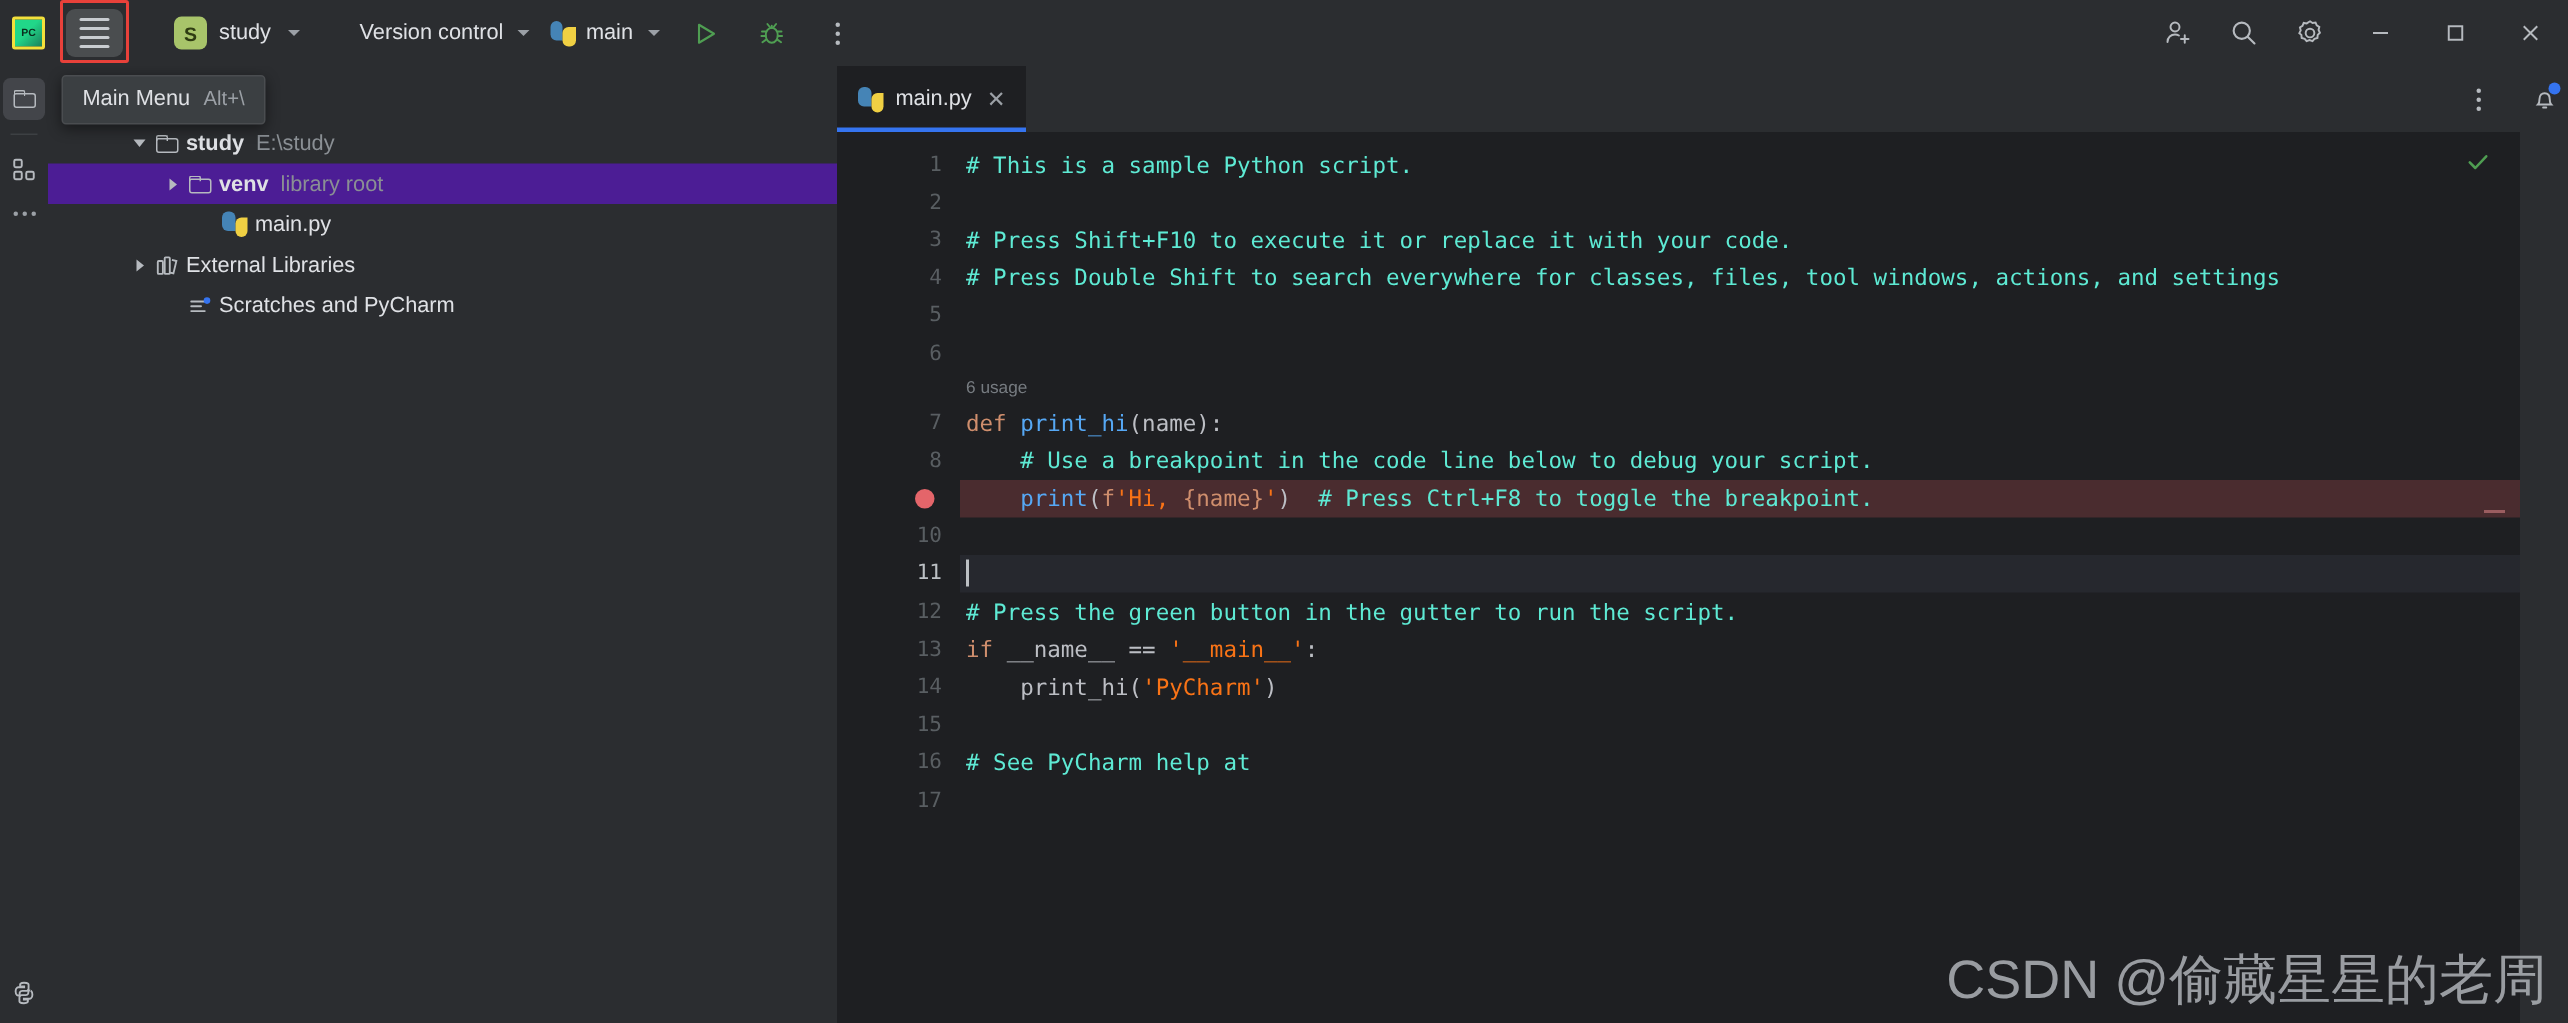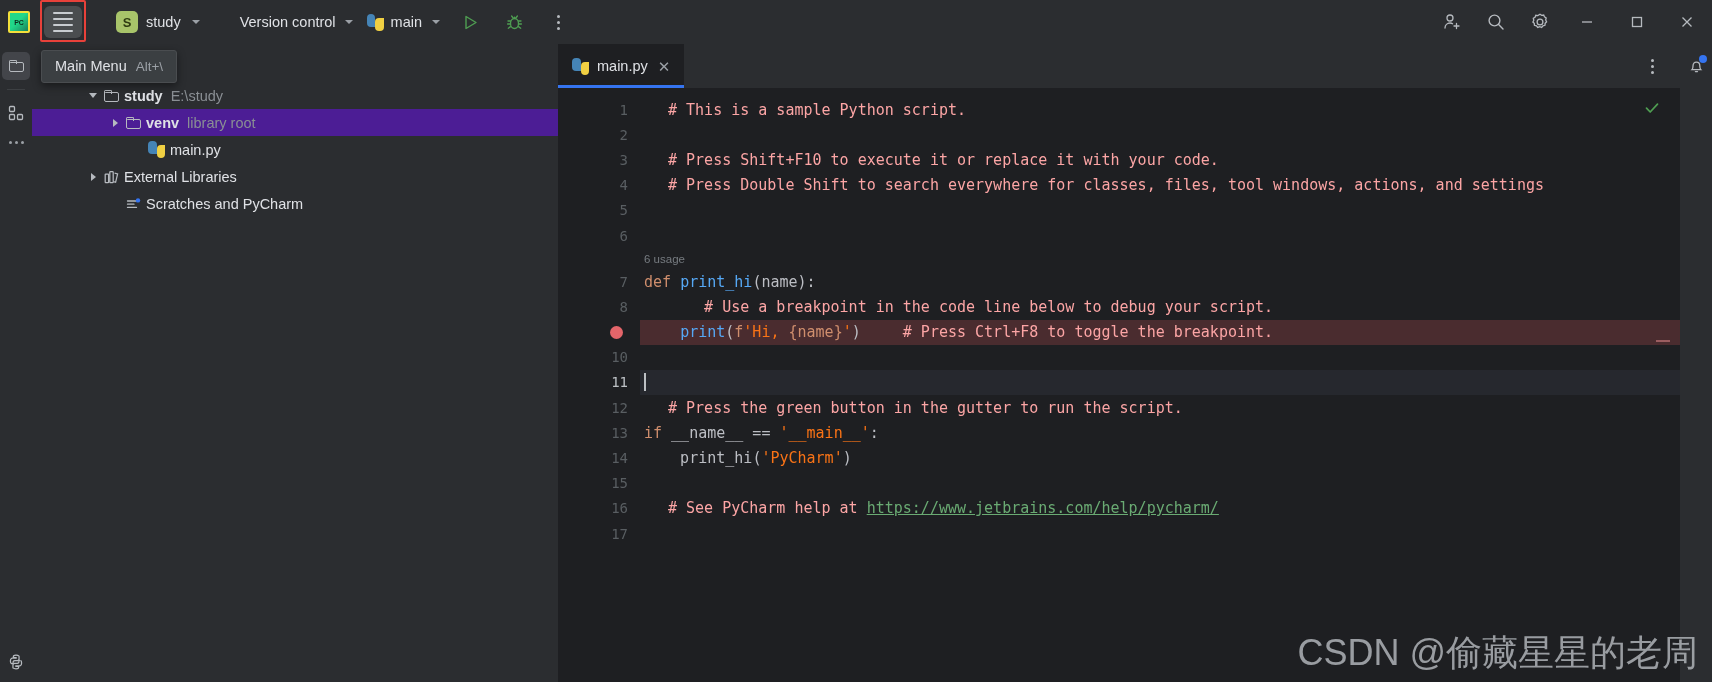--- a/index.html
+++ b/index.html
@@ -165,21 +165,21 @@
     height: 25.2px; display: flex; align-items: center;
     font-family: "DejaVu Sans Mono", monospace; font-size: 15px;
     white-space: pre; padding-left: 4px;
   }
   .cl.hl { background: #4a2c2f; }
   .cl.cur { background: #26282e; }
   .inlay {
     height: 21px; display: flex; align-items: center; padding-left: 4px;
     color: #767b80; font-size: 11.5px; font-family: "Liberation Sans", sans-serif;
   }
-  .cm { color: #fca5a5; margin-left: 24px; }
+  .cm { color: #5eead4; }
   .kw { color: #cf8e6d; }
   .fn { color: #56a8f5; }
   .id { color: #bcbec4; }
   .st { color: #f97316; }
   .br { color: #bcbec4; }
   .fb { color: #cf8e6d; }
   .lnk { color: #6aab73; text-decoration: underline; }
   .caret {
     display: inline-block; width: 2px; height: 18px; background: #bcc0c4;
     vertical-align: middle;
@@ -432,21 +432,21 @@
           <div class="inlay">6 usage</div>
           <div class="cl"><span class="kw">def</span><span> </span><span class="fn">print_hi</span><span class="id">(name):</span></div>
           <div class="cl"><span class="cm">    # Use a breakpoint in the code line below to debug your script.</span></div>
           <div class="cl hl"><span>    </span><span class="fn">print</span><span class="br">(</span><span class="fb">f</span><span class="st">'Hi, </span><span class="fb">{name}</span><span class="st">'</span><span class="br">)</span><span class="cm">  # Press Ctrl+F8 to toggle the breakpoint.</span></div>
           <div class="cl"></div>
           <div class="cl cur"><span class="caret"></span></div>
           <div class="cl"><span class="cm"># Press the green button in the gutter to run the script.</span></div>
           <div class="cl"><span class="kw">if</span><span class="id"> __name__ == </span><span class="st">'__main__'</span><span class="br">:</span></div>
           <div class="cl"><span class="id">    print_hi</span><span class="br">(</span><span class="st">'PyCharm'</span><span class="br">)</span></div>
           <div class="cl"></div>
-          <div class="cl"><span class="cm"># See PyCharm help at </span><span class="lnk">https://www.jetbrains.com/help/pycharm/</span></div>
+          <div class="cl"><span class="cm"># See PyCharm help at </span></div>
           <div class="cl"></div>
 
           <span class="checkmark">
             <svg width="16" height="16" viewBox="0 0 16 16">
                 <path d="M2.5 8.2 L6.2 12 L13.5 4.2" stroke="#4f9e52" stroke-width="1.7" fill="none" stroke-linecap="round" stroke-linejoin="round"></path>
               </svg>
           </span>
           <span class="scroll-mark"></span>
         </div>
       </div>

